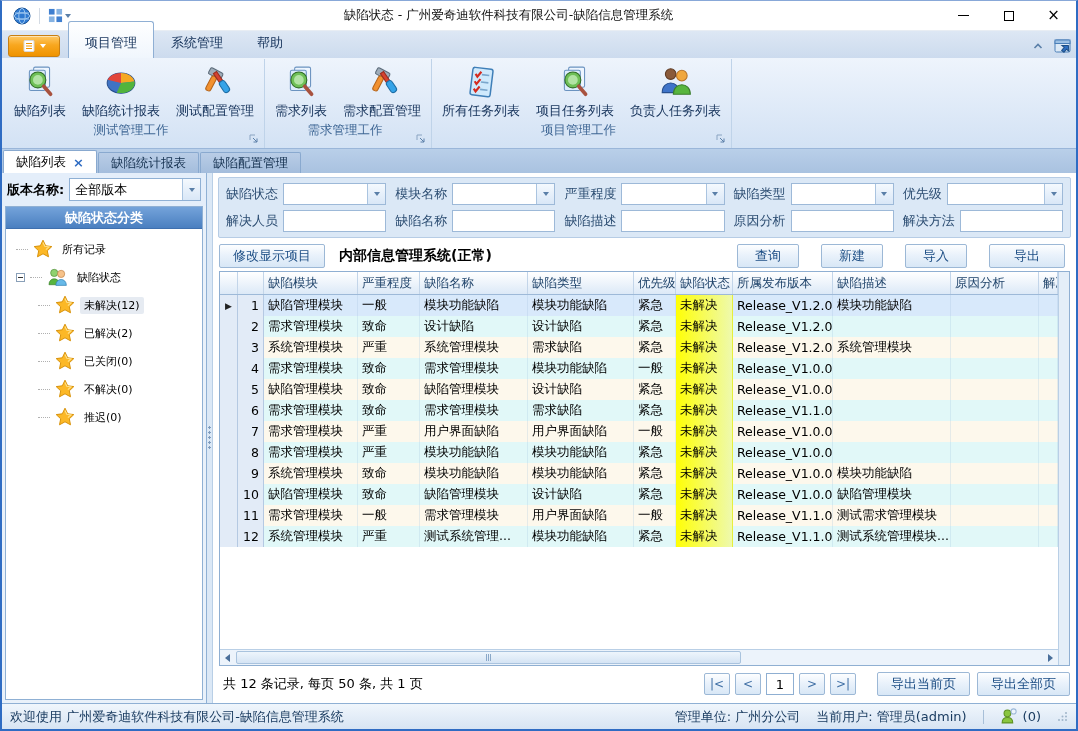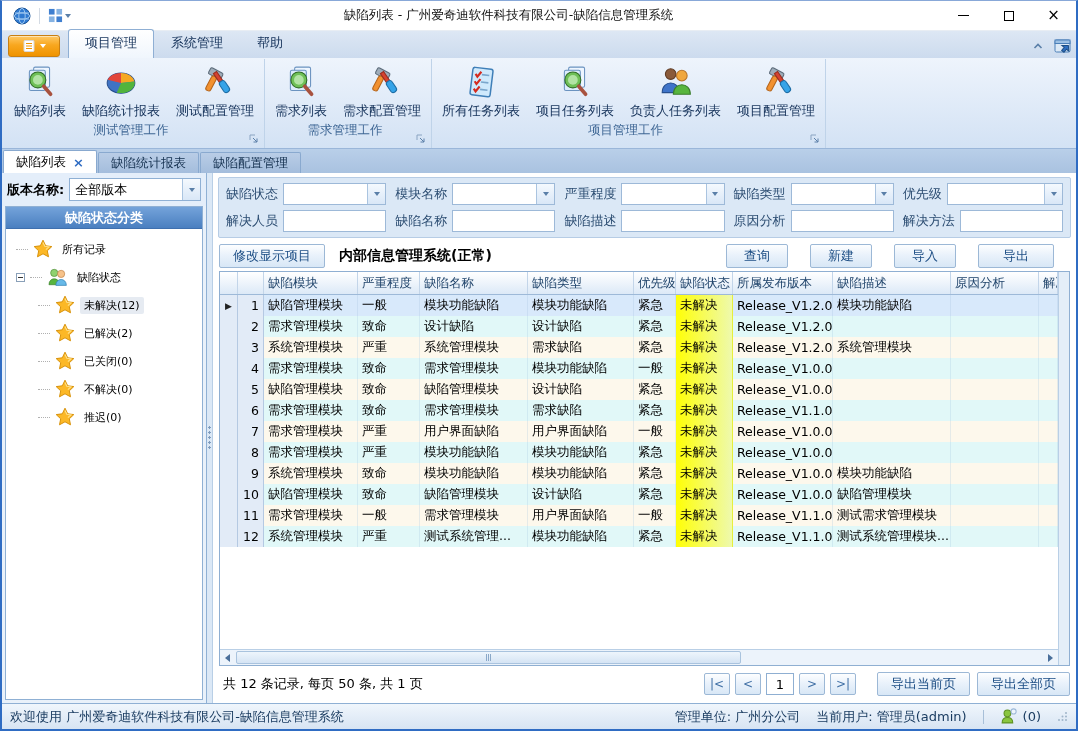--- a/index.html
+++ b/index.html
@@ -18,21 +18,21 @@
   .win-btn{width:45px;height:30px;display:flex;align-items:center;justify-content:center;cursor:pointer;}
   .glyph-min{width:11px;height:0;border-top:1px solid #000;}
   .glyph-max{width:10px;height:10px;border:1px solid #000;}
   .glyph-close{font-size:15px;line-height:1;color:#000;}
   .tri-down{width:0;height:0;border-left:3.5px solid transparent;border-right:3.5px solid transparent;border-top:4px solid #5a7fa8;}
 
   
   .ribbon-tabs{height:27px;background:#d2dfEF;background:linear-gradient(#dde7f4,#ccdbee);display:flex;align-items:flex-end;padding:0 4px;}
   .app-button{width:52px;height:22px;margin:0 8px 1px 2px;border:1px solid #c87f12;border-radius:3px;background:linear-gradient(#ffc965,#f8a71f 45%,#ef9300);display:flex;align-items:center;justify-content:center;gap:4px;cursor:pointer;box-shadow:inset 0 1px 0 rgba(255,255,255,.5);}
   .app-button .tri-down{border-top-color:#fff;}
-  .rtab{padding:4px 16px 5px 16px;font-size:13px;color:#15325a;cursor:pointer;border:1px solid transparent;}
+  .rtab{padding:12px 16px 5px 16px;font-size:13px;color:#15325a;cursor:pointer;border:1px solid transparent;}
   .rtab.active{background:linear-gradient(#ffffff,#f0f6fd);border:1px solid #8fafd4;border-bottom:none;border-radius:3px 3px 0 0;color:#15325a;}
   .ribbon-right{margin-left:auto;display:flex;align-items:center;gap:8px;padding-bottom:3px;}
 
   
   .ribbon-body{height:91px;background:linear-gradient(#eef4fc,#dfeaf8 55%,#d3e2f4);border-bottom:1px solid #9ab6d9;display:flex;padding:1px 2px 0 2px;}
   .rgroup{display:flex;flex-direction:column;border-right:1px solid #bfd3e9;padding:0 2px;position:relative;}
   .rgroup-buttons{flex:1;display:flex;align-items:flex-start;padding-top:2px;}
   .rbtn{padding:3px 7px 2px 7px;display:flex;flex-direction:column;align-items:center;gap:3px;font-size:13px;color:#15325a;border:1px solid transparent;border-radius:2px;cursor:pointer;}
   .rgroup-caption{height:19px;display:flex;align-items:center;justify-content:center;color:#3f6795;font-size:12.5px;position:relative;padding:0 14px 16px 8px;}
   .launcher{position:absolute;right:3px;bottom:4px;cursor:pointer;}
@@ -72,21 +72,21 @@
   .filter-panel{margin:4px 5px 2px 5px;background:#dbe8f6;border:1px solid #b6cce5;border-radius:2px;padding:5px 7px;display:flex;flex-direction:column;gap:5px;}
   .frow{display:flex;gap:9px;align-items:center;}
   .ffield{display:flex;align-items:center;gap:5px;flex:1;min-width:0;}
   .flabel{white-space:nowrap;color:#2c4d72;font-size:13px;}
   .fctrl{flex:1;height:22px;background:#fff;border:1px solid #9db9d8;display:flex;align-items:center;min-width:0;cursor:text;}
   .fctrl .combo-btn{height:20px;}
 
   .action-row{display:flex;align-items:center;margin:4px 6px 3px 6px;gap:10px;}
   .btn{height:24px;padding:0 13px;background:linear-gradient(#fdfeff,#eaf2fb 45%,#d8e7f6);border:1px solid #9cb8d6;border-radius:2px;color:#1d4e85;font-size:13px;font-family:inherit;display:inline-flex;align-items:center;justify-content:center;cursor:pointer;white-space:nowrap;}
   .system-label{font-weight:bold;font-size:14px;color:#000;margin-left:4px;}
-  .actions{display:flex;gap:22px;margin-right:16px;}
+  .actions{display:flex;gap:22px;margin-right:5px;}
 
   
   .grid-wrap{flex:1;margin:0 6px;border:1px solid #8fafd2;display:flex;overflow:hidden;background:#fff;}
   .grid{flex:1;display:flex;flex-direction:column;overflow:hidden;min-width:0;}
   .grid-header{display:flex;height:23px;background:linear-gradient(#ffffff,#dce9f7);border-bottom:1px solid #9db9d8;color:#20446b;flex:none;}
   .hcell{border-right:1px solid #c3d5e9;padding:0 4px;display:flex;align-items:center;font-size:12.5px;white-space:nowrap;overflow:hidden;flex:none;font-family:Liberation Serif, serif;}
   .grow{display:flex;height:21px;flex:none;}
   .gcell{padding:0 4px;display:flex;align-items:center;font-size:12.5px;white-space:nowrap;overflow:hidden;flex:none;border-right:1px solid rgba(160,190,220,.25);}
   .sel-cell{width:18px;background:#e2ebf7;border-right:1px solid #b5c9e2;display:flex;align-items:center;justify-content:center;font-size:9px;color:#222;flex:none;}
   .num-cell{width:26px;background:#e2ebf7;border-right:1px solid #b5c9e2;display:flex;align-items:center;justify-content:flex-end;padding-right:4px;font-size:12.5px;flex:none;}
@@ -137,21 +137,21 @@
         <span>
           <svg width="15" height="15" viewBox="0 0 16 16">
             <rect x="1" y="1" width="6" height="6" fill="#3f7fd0"></rect>
             <rect x="9" y="1" width="6" height="6" fill="#85b2e2"></rect>
             <rect x="1" y="9" width="6" height="6" fill="#85b2e2"></rect>
             <rect x="9" y="9" width="6" height="6" fill="#3f7fd0"></rect>
           </svg>
         </span>
         <span class="tri-down"></span>
       </span>
-    <div class="tb-title">缺陷列表 - 广州爱奇迪软件科技有限公司-缺陷信息管理系统</div>
+    <div class="tb-title">缺陷状态 - 广州爱奇迪软件科技有限公司-缺陷信息管理系统</div>
     <div class="win-controls">
       <span class="win-btn">
           <span class="glyph-min"></span>
         </span>
       <span class="win-btn">
           <span class="glyph-max"></span>
         </span>
       <span class="win-btn">
           <span class="glyph-close">×</span>
         </span>
@@ -306,35 +306,20 @@
           <div class="rbtn">
             <span>
               <svg width="34" height="34" viewBox="0 0 32 32">
                 <circle cx="11" cy="8.5" r="5" fill="#8a5a3a" stroke="#5e3a22"></circle>
                 <path d="M3 26c0-6 4-9 8-9s8 3 8 9z" fill="#3f74c9" stroke="#27508f"></path>
                 <circle cx="21.5" cy="10" r="5" fill="#f0a73e" stroke="#b8752a"></circle>
                 <path d="M13.5 27.5c0-6 4-9 8-9s8 3 8 9z" fill="#57b53e" stroke="#3a7d2c"></path>
               </svg>
             </span>
             <span>负责人任务列表</span>
-          </div>
-          <div class="rbtn">
-            <span>
-              <svg width="34" height="34" viewBox="0 0 32 32">
-                <g transform="rotate(28 14 12)">
-                  <rect x="8" y="4" width="13" height="6.5" rx="1.5" fill="#9fadba" stroke="#5c6b79"></rect>
-                  <rect x="12.5" y="10" width="5" height="15" rx="2.2" fill="#f29130" stroke="#b5641a"></rect>
-                </g>
-                <g transform="rotate(-34 23 18)">
-                  <rect x="21.5" y="5" width="3.6" height="11" fill="#d6422f" stroke="#992d1f"></rect>
-                  <rect x="20.3" y="15" width="6" height="12" rx="2.8" fill="#35a3e8" stroke="#1d6da5"></rect>
-                </g>
-              </svg>
-            </span>
-            <span>项目配置管理</span>
           </div>
         </div>
         <div class="rgroup-caption">项目管理工作<span class="launcher">
             <svg width="10" height="10" viewBox="0 0 10 10">
               <path d="M1 1 h5 M1 1 v5" stroke="#8aa4c2" fill="none"></path>
               <path d="M4 4 l4 4 M8 4.5 v3.5 h-3.5" stroke="#5a7fa8" fill="none"></path>
             </svg>
           </span></div>
       </div>
     </div>

